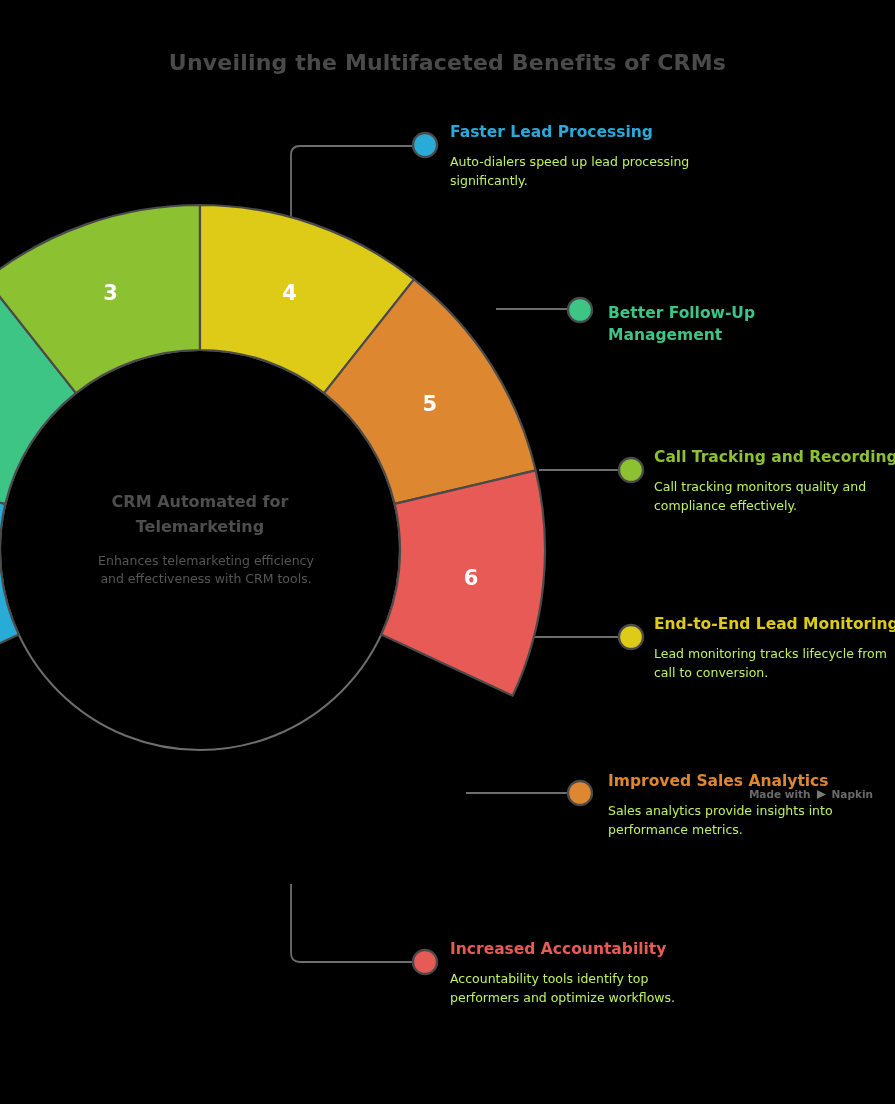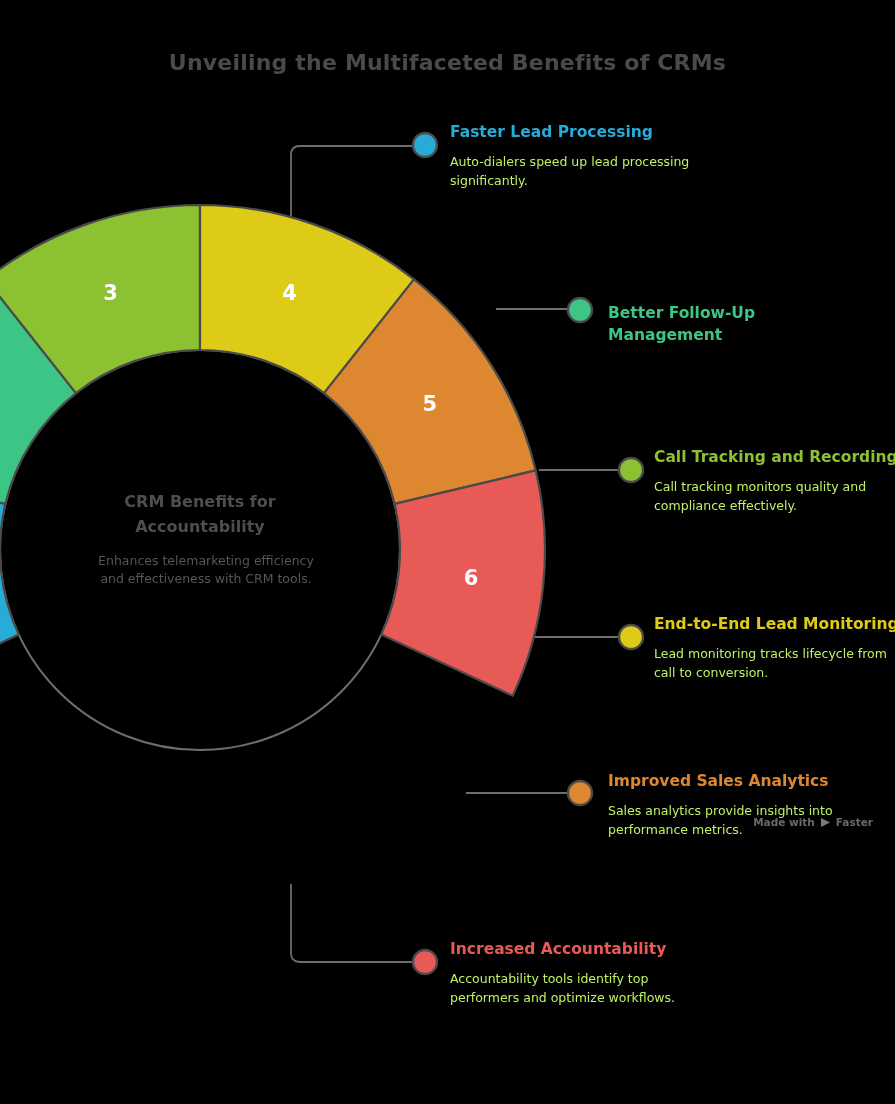--- a/index.html
+++ b/index.html
@@ -115,21 +115,21 @@
     font-size: 12.5px;
     color: #bef264;
     line-height: 1.5;
     font-family: "DejaVu Sans", sans-serif;
   }
 
   
   .footer {
     position: absolute;
     right: 22px;
-    bottom: 0;
+    bottom: 28px;
     display: flex;
     align-items: center;
     gap: 5px;
     color: #6a6a6a;
     font-size: 10.5px;
     font-weight: bold;
     font-family: "DejaVu Sans", sans-serif;
   }
   .footer .napkin-mark {
     display: inline-block;
@@ -176,21 +176,21 @@
 
     <circle class="bullet-dot" cx="425" cy="145" r="12" fill="#29ABD8"></circle>
     <circle class="bullet-dot" cx="580" cy="310" r="12" fill="#3DC585"></circle>
     <circle class="bullet-dot" cx="631" cy="470" r="12" fill="#8CC132"></circle>
     <circle class="bullet-dot" cx="631" cy="637" r="12" fill="#DECB18"></circle>
     <circle class="bullet-dot" cx="580" cy="793" r="12" fill="#DD8730"></circle>
     <circle class="bullet-dot" cx="425" cy="962" r="12" fill="#E75A55"></circle>
   </svg>
 
   <div class="center-block">
-    <div class="center-title">CRM Benefits for Accountability</div>
+    <div class="center-title">CRM Automated for Telemarketing</div>
     <div class="center-desc">Enhances telemarketing efficiency and effectiveness with CRM tools.</div>
   </div>
 
   <div class="label-block" style="left:450px; top:121px;">
     <div class="label-title" style="color: rgb(41, 171, 216);">Faster Lead Processing</div>
     <div class="label-desc">Auto-dialers speed up lead processing significantly.</div>
   </div>
 
   <div class="label-block" style="left:608px; top:286px;margin-top:16px;">
     <div class="label-title" style="color: rgb(61, 197, 133);">Better Follow-Up Management</div>
@@ -216,16 +216,16 @@
     <div class="label-desc">Sales analytics provide insights into performance metrics.</div>
   </div>
 
   <div class="footer">
     <span>Made with</span>
     <span class="napkin-mark">
       <svg viewBox="0 0 12 12" width="11" height="11" aria-hidden="true">
         <path d="M1 1 L11 6 L1 11 Z" fill="#7a7a7a"></path>
       </svg>
     </span>
-    <span>Faster</span>
+    <span>Napkin</span>
   </div>
 
 </div>
 
 </body></html>

